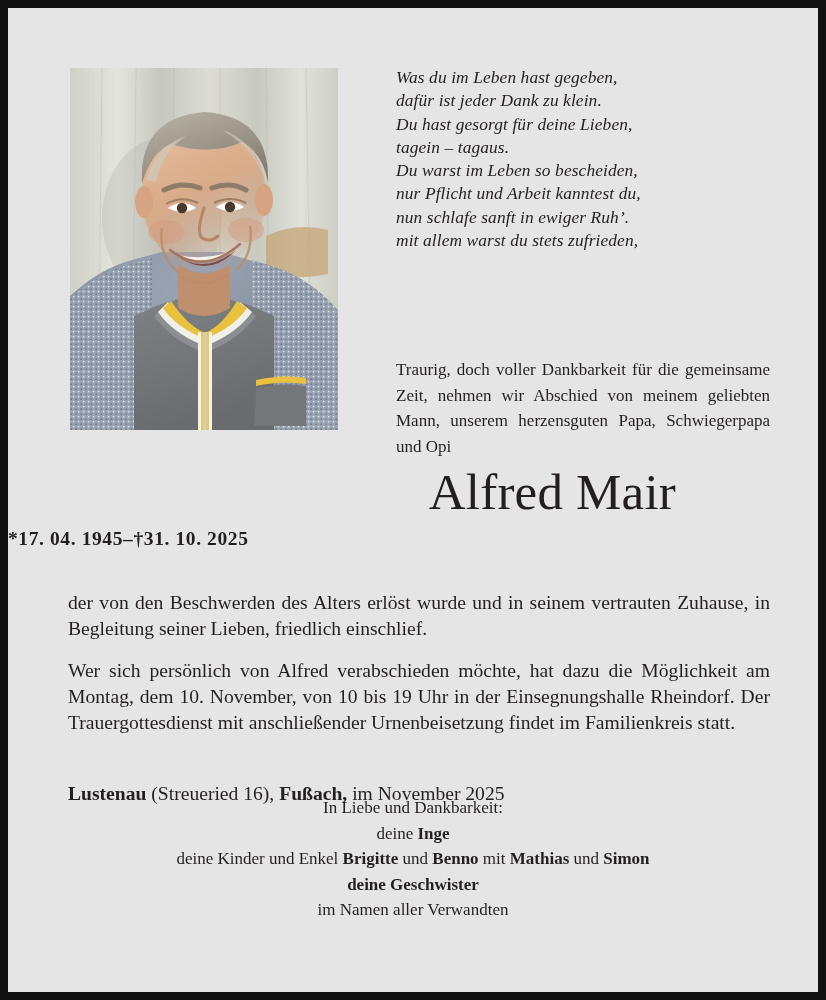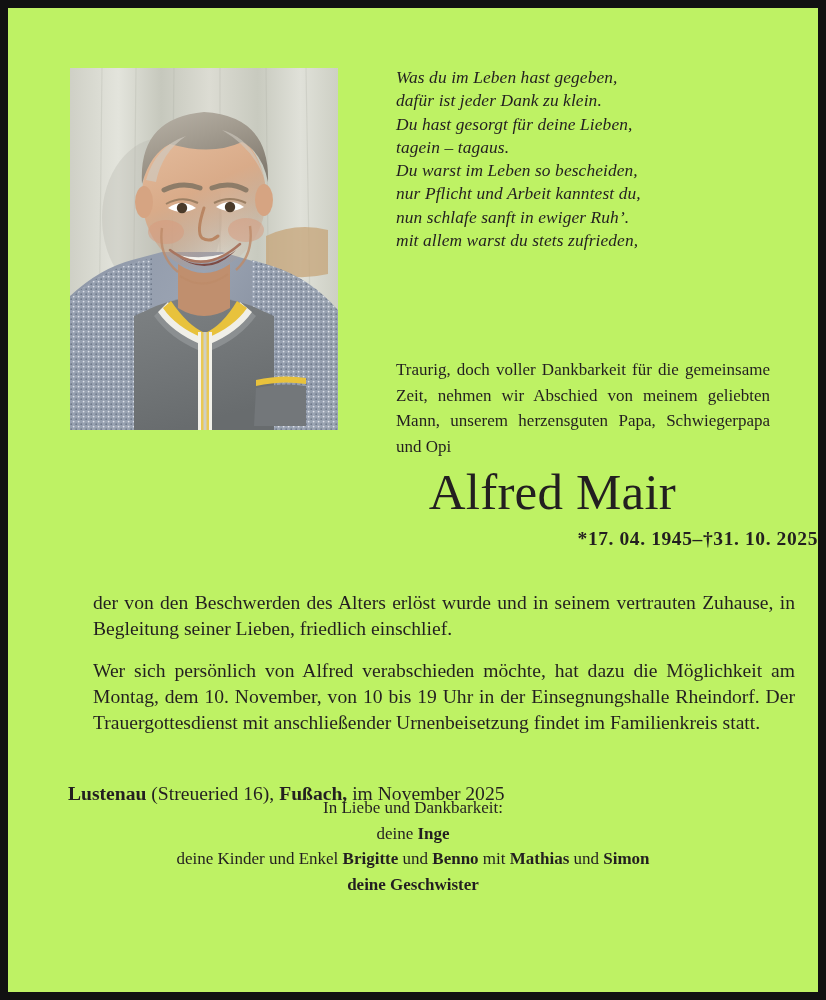--- a/index.html
+++ b/index.html
@@ -4,21 +4,21 @@
 <style>
   html, body {
     margin: 0;
     padding: 0;
     background: #ffffff;
   }
   #notice {
     position: relative;
     width: 826px;
     height: 1000px;
-    background: #bef264;
+    background: #e5e5e5;
     box-sizing: border-box;
     border: 8px solid #111111;
     overflow: hidden;
     font-family: "Liberation Serif", "DejaVu Serif", serif;
     color: #231f20;
   }
   .inner {
     position: absolute;
     left: 0; top: 0;
     width: 810px;
@@ -80,40 +80,39 @@
     font-size: 51px;
     line-height: 58px;
     letter-spacing: 0.2px;
     color: #231f20;
   }
   .dates {
     position: absolute;
     left: 0;
     top: 519px;
     width: 810px;
-    text-align: right;
+    text-align: left;
     font-size: 19.5px;
     line-height: 24px;
     font-weight: bold;
     letter-spacing: 0.6px;
     color: #231f20;
   }
   .dates .sym { font-weight: bold; }
 
   
   .body-block {
     position: absolute;
     left: 60px;
     width: 702px;
     font-size: 19.6px;
     line-height: 26px;
     text-align: justify;
     text-align-last: left;
     color: #231f20;
-    margin-left: 25px;
   }
   #p-relief { top: 562px; }
   #p-farewell { top: 630px; }
   #p-place {
     position: absolute;
     left: 60px;
     top: 741px;
     width: 702px;
     font-size: 19.6px;
     line-height: 26px;
@@ -274,16 +273,17 @@
     <p class="body-block" id="p-relief">der von den Beschwerden des Alters erlöst wurde und in seinem vertrauten Zuhause, in Begleitung seiner Lieben, friedlich einschlief.</p>
     <p class="body-block" id="p-farewell">Wer sich persönlich von Alfred verabschieden möchte, hat dazu die Mög­lichkeit am Montag, dem 10. November, von 10 bis 19 Uhr in der Ein­segnungshalle Rheindorf. Der Trauergottesdienst mit anschließender Urnenbeisetzung findet im Familienkreis statt.</p>
 
     <p id="p-place"><b>Lustenau</b><span> (Streueried 16), </span><b>Fußach,</b><span> im November 2025</span></p>
 
     <div class="family">
       <div>In Liebe und Dankbarkeit:</div>
       <div><span>deine </span><b>Inge</b></div>
       <div><span>deine Kinder und Enkel </span><b>Brigitte</b><span> und </span><b>Benno</b><span> mit </span><b>Mathias</b><span> und </span><b>Simon</b></div>
       <div><b>deine Geschwister</b></div>
+      <div>im Namen aller Verwandten</div>
     </div>
 
   </div>
 </div>
 
 </body></html>

